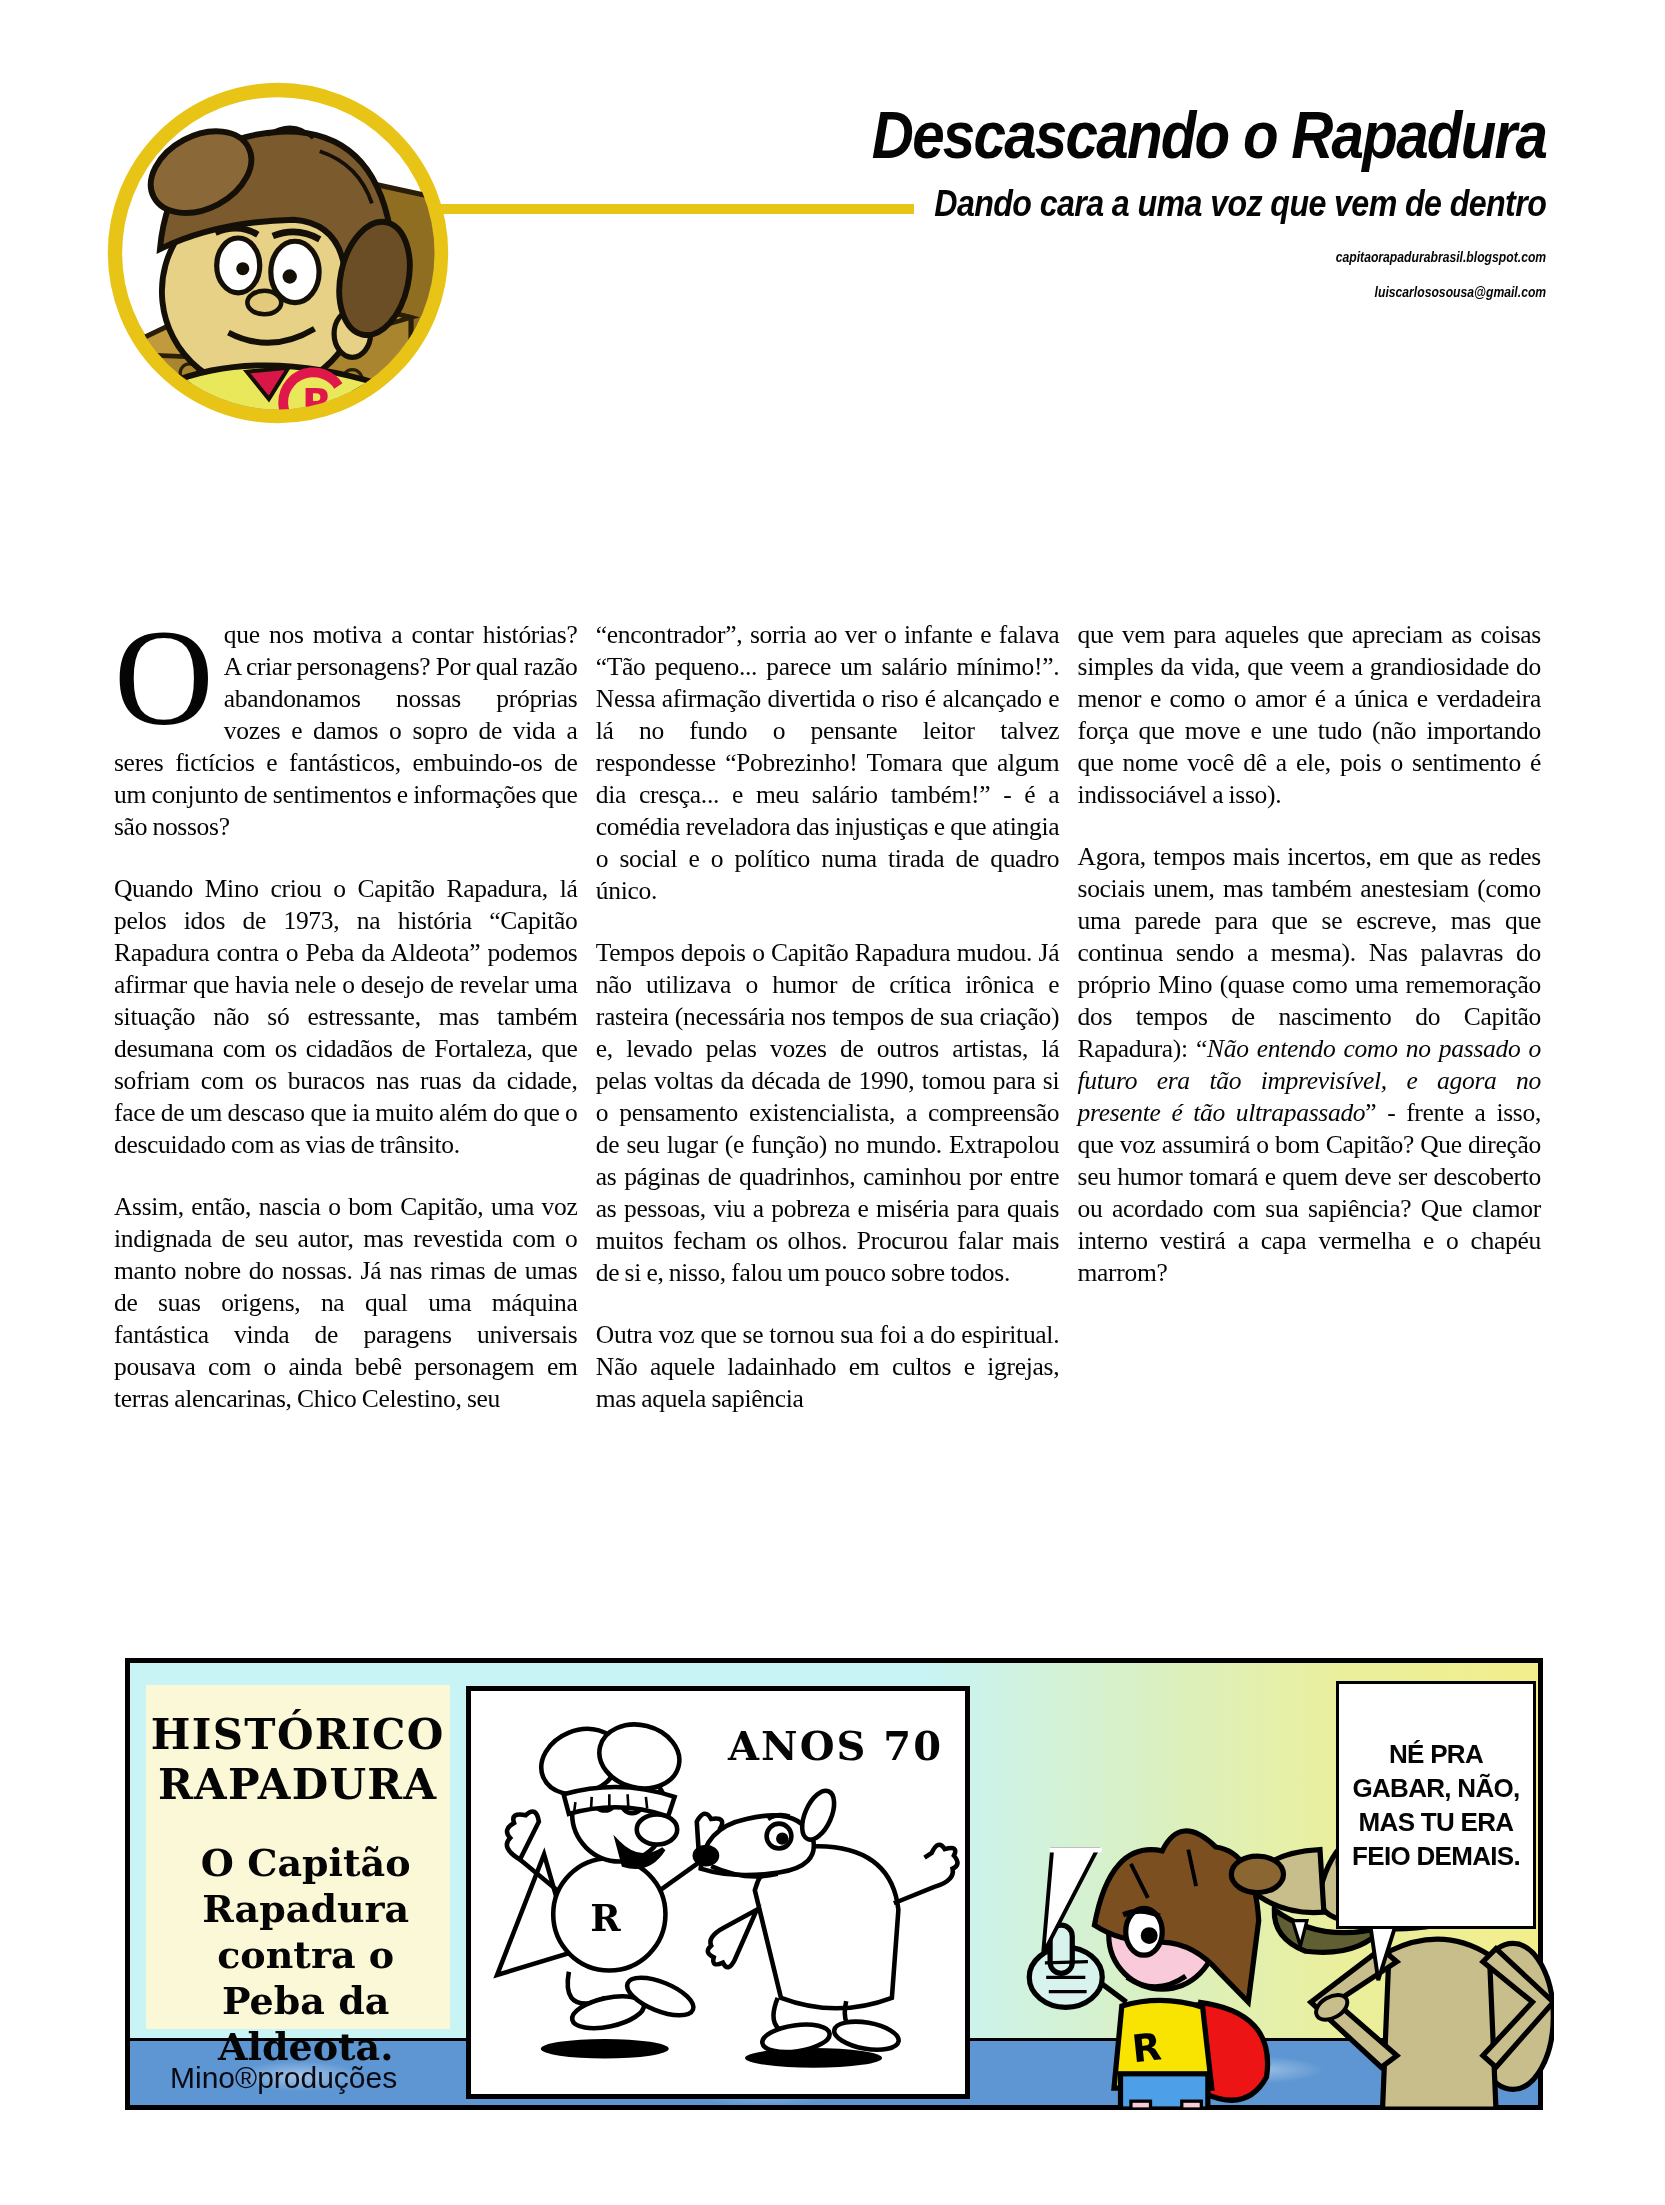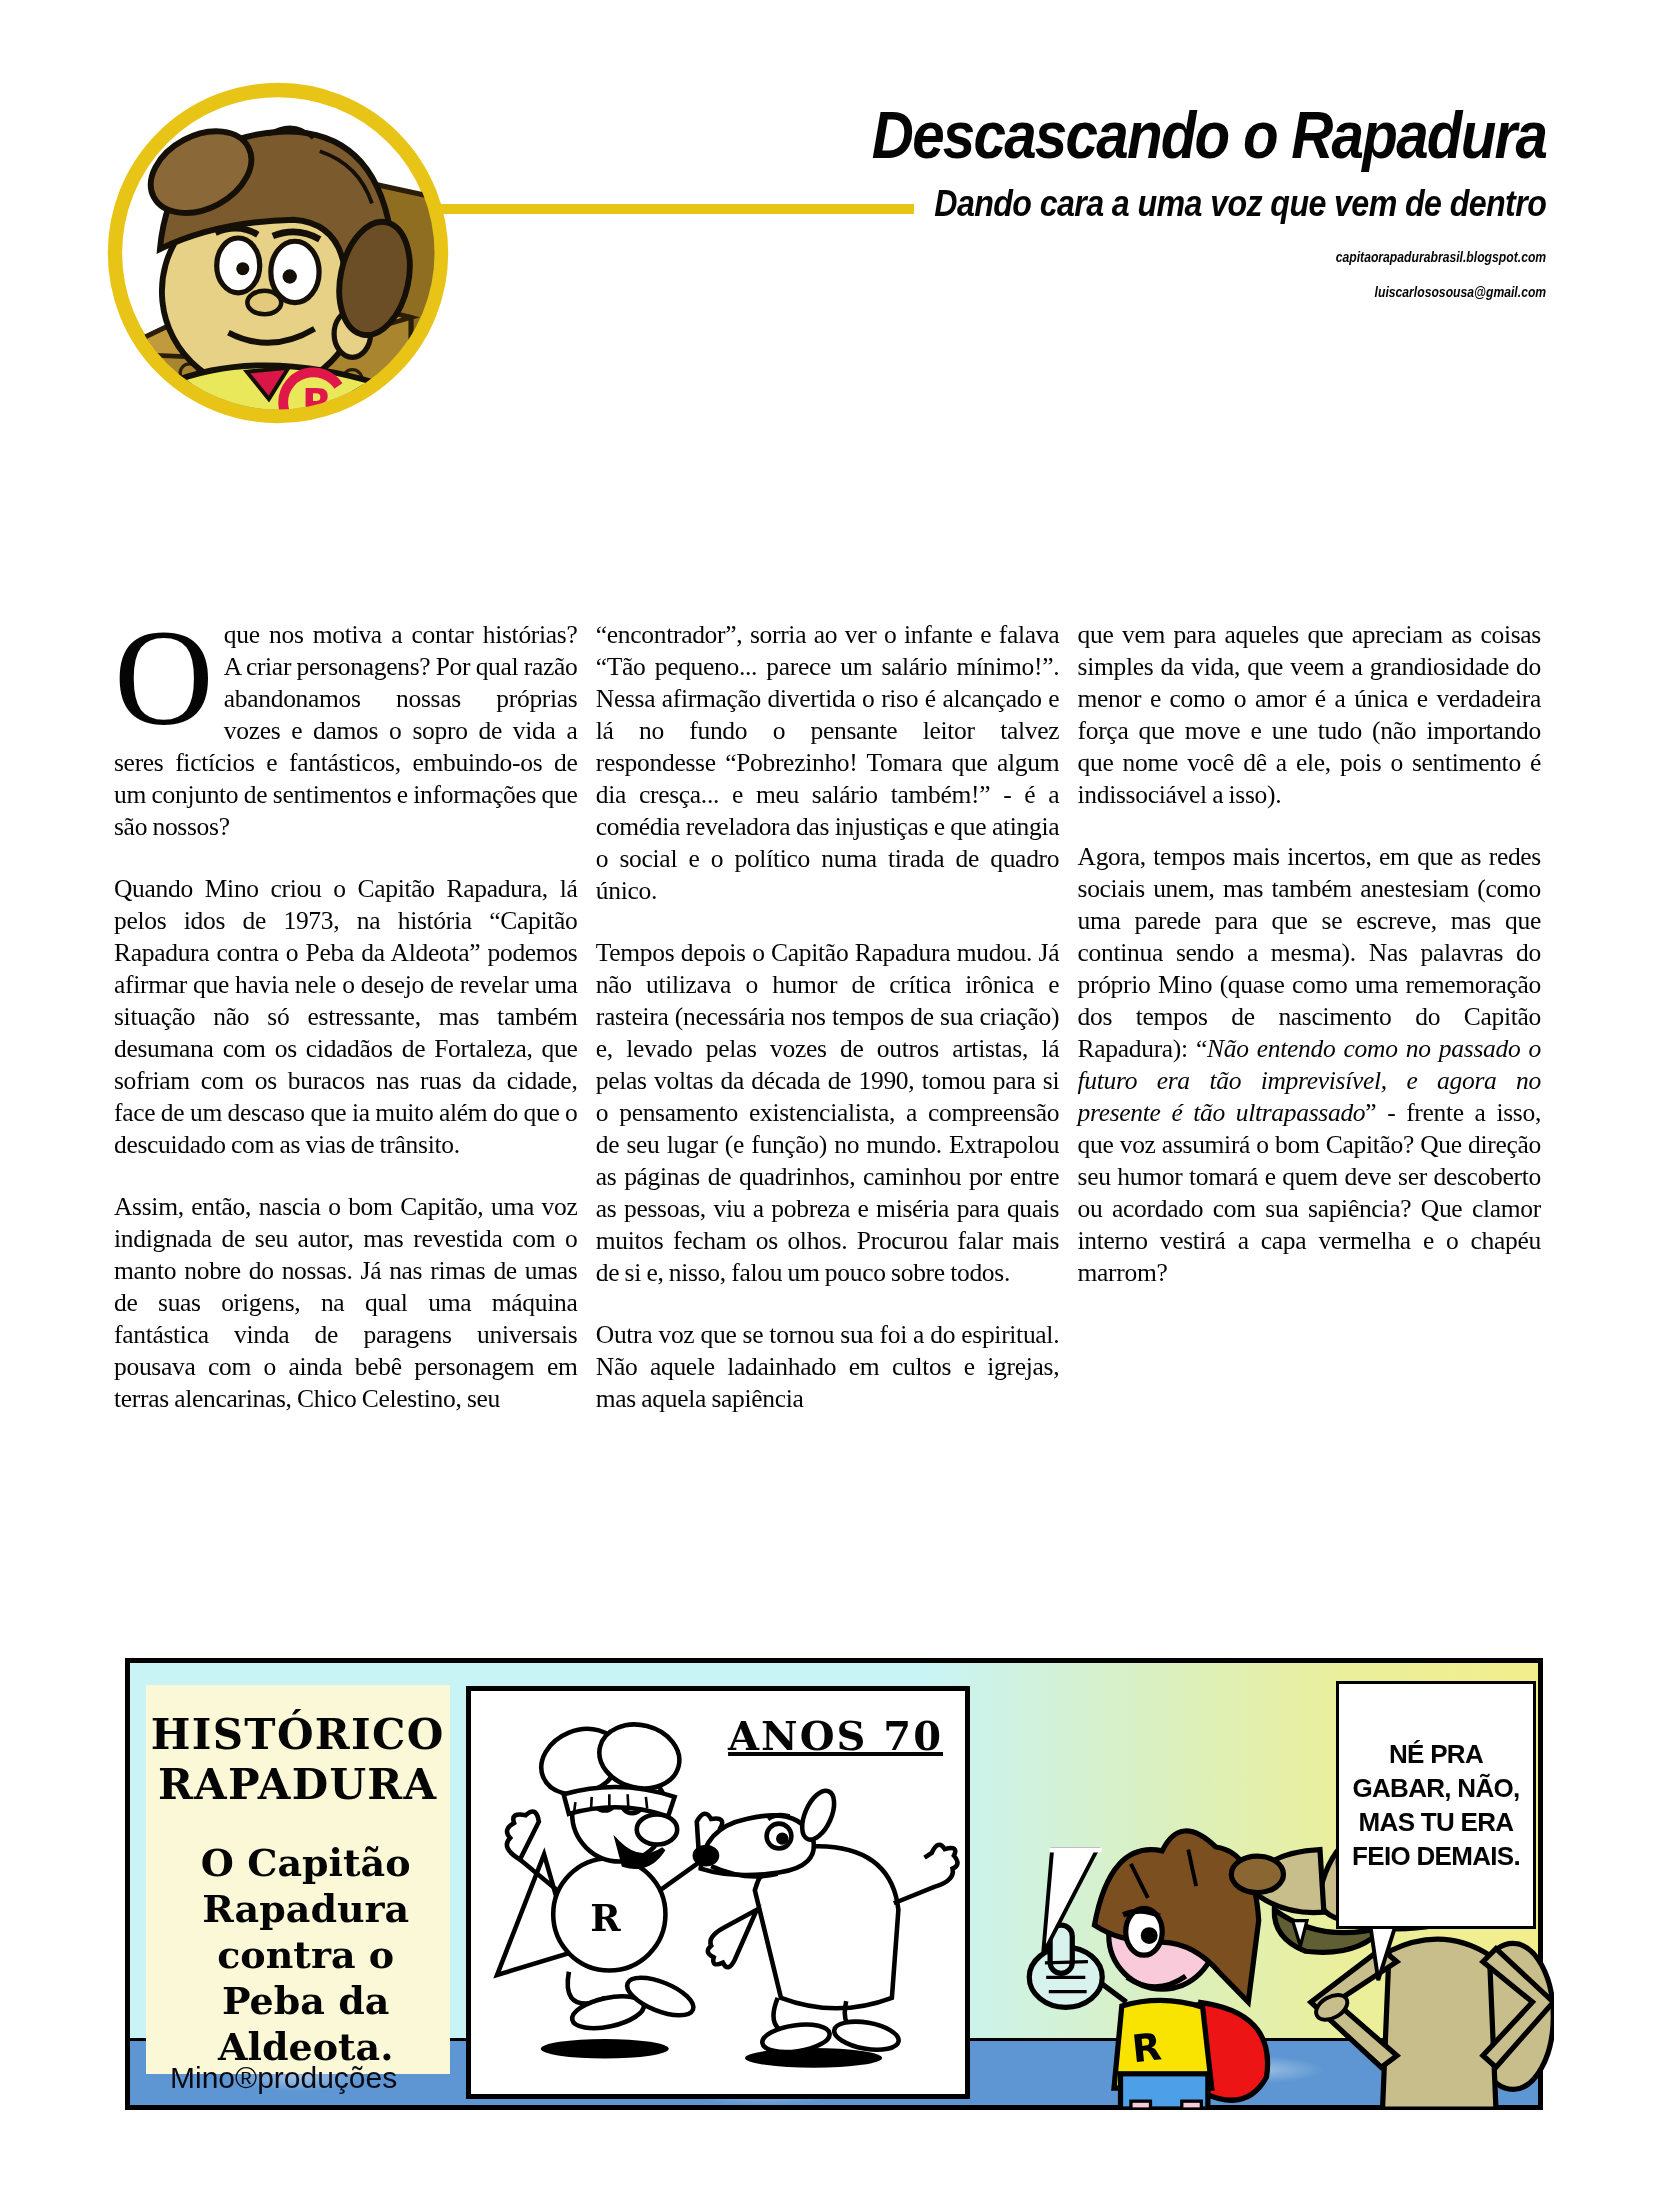--- a/index.html
+++ b/index.html
@@ -28,31 +28,31 @@
 
   
   .comic{position:absolute;left:125px;top:1658px;width:1418px;height:452px;
          border:5.9px solid #000;box-sizing:border-box;z-index:3;
          background:linear-gradient(90deg,#C8F4F6 0%,#C8F4F6 56%,#D9F0C4 72%,#EAEF9C 86%,#F2EE8C 100%);}
   .floor{position:absolute;left:0;right:0;bottom:0;height:64px;border-top:3.9px solid #000;
          background-color:#5D96D2;z-index:1;
          background-image:radial-gradient(ellipse 91px 22px at 12% 55%,rgba(255,255,255,.45),transparent 70%),
                           radial-gradient(ellipse 111px 25px at 45% 75%,rgba(255,255,255,.35),transparent 70%),
                           radial-gradient(ellipse 98px 19.6px at 80% 45%,rgba(255,255,255,.4),transparent 70%);}
-  .title-card{position:absolute;left:15.7px;top:22px;width:304px;height:389px;background:#FBF8D8;z-index:2;}
+  .title-card{position:absolute;left:15.7px;top:22px;width:304px;height:344px;background:#FBF8D8;z-index:2;}
   .tc-heading{font-family:"DejaVu Serif",serif;font-weight:800;font-size:42px;line-height:50px;
               text-align:center;margin-top:25px;letter-spacing:1.3px;}
   .tc-story{font-family:"DejaVu Serif",serif;font-weight:800;font-size:38px;line-height:46px;
             text-align:center;margin-top:30px;padding:0 34px;margin-left:16px;}
   .credit{position:absolute;left:40px;bottom:10.4px;font-family:"Liberation Sans",sans-serif;
           font-size:30px;color:#0A0A14;z-index:5;}
   .bw-panel{position:absolute;left:336px;top:23px;width:504px;height:413px;background:#ffffff;
             border:5.9px solid #000;box-sizing:border-box;z-index:3;}
-  .era{position:absolute;top:21px;right:22px;font-family:"DejaVu Serif",serif;font-weight:800;
-       font-size:40px;letter-spacing:2px;text-decoration:underline;}
+  .era{position:absolute;top:31px;right:22px;font-family:"DejaVu Serif",serif;font-weight:800;
+       font-size:40px;letter-spacing:2px;}
   .balloon{position:absolute;background:#fff;border:3.9px solid #000;z-index:5;
            display:flex;align-items:center;justify-content:center;text-align:center;
            font-family:"Liberation Sans",sans-serif;font-weight:bold;
            font-size:26px;line-height:34px;letter-spacing:-0.7px;}
   .b1{left:878px;top:29px;width:294px;height:157px;padding:0 14.4px;box-sizing:border-box;}
   .b2{left:1206px;top:18.3px;width:200px;height:248px;padding:0 9.1px;box-sizing:border-box;}
   .tail{position:absolute;z-index:4;}
   .t1{left:904px;top:184px;}
   .t2{left:1222px;top:217px;}
   .scene{position:absolute;left:836px;top:124px;width:588px;height:322px;z-index:2;}

